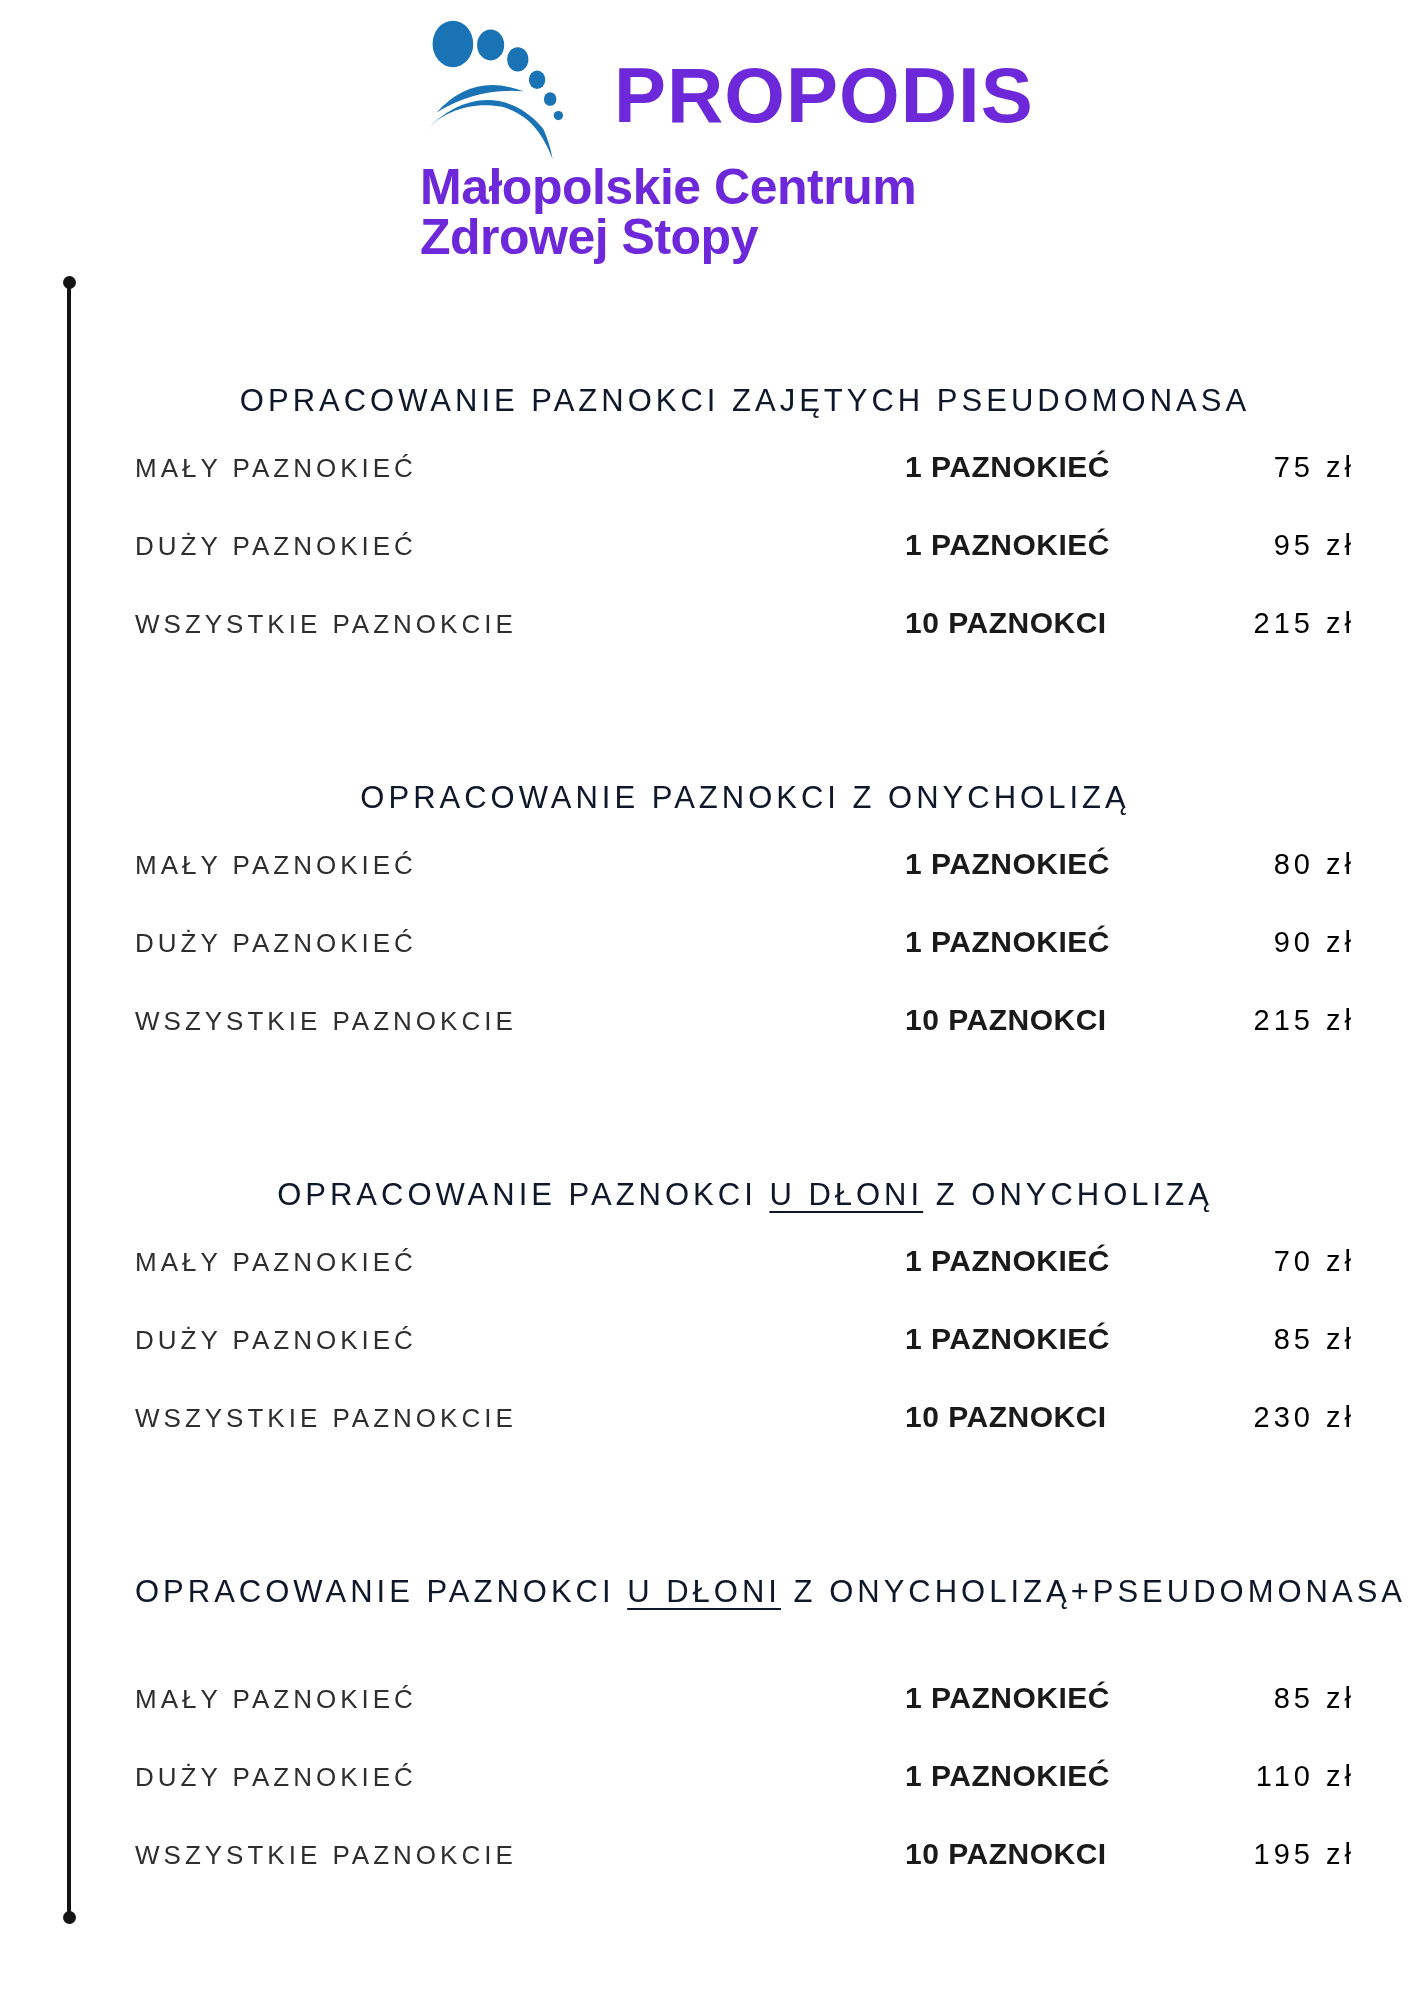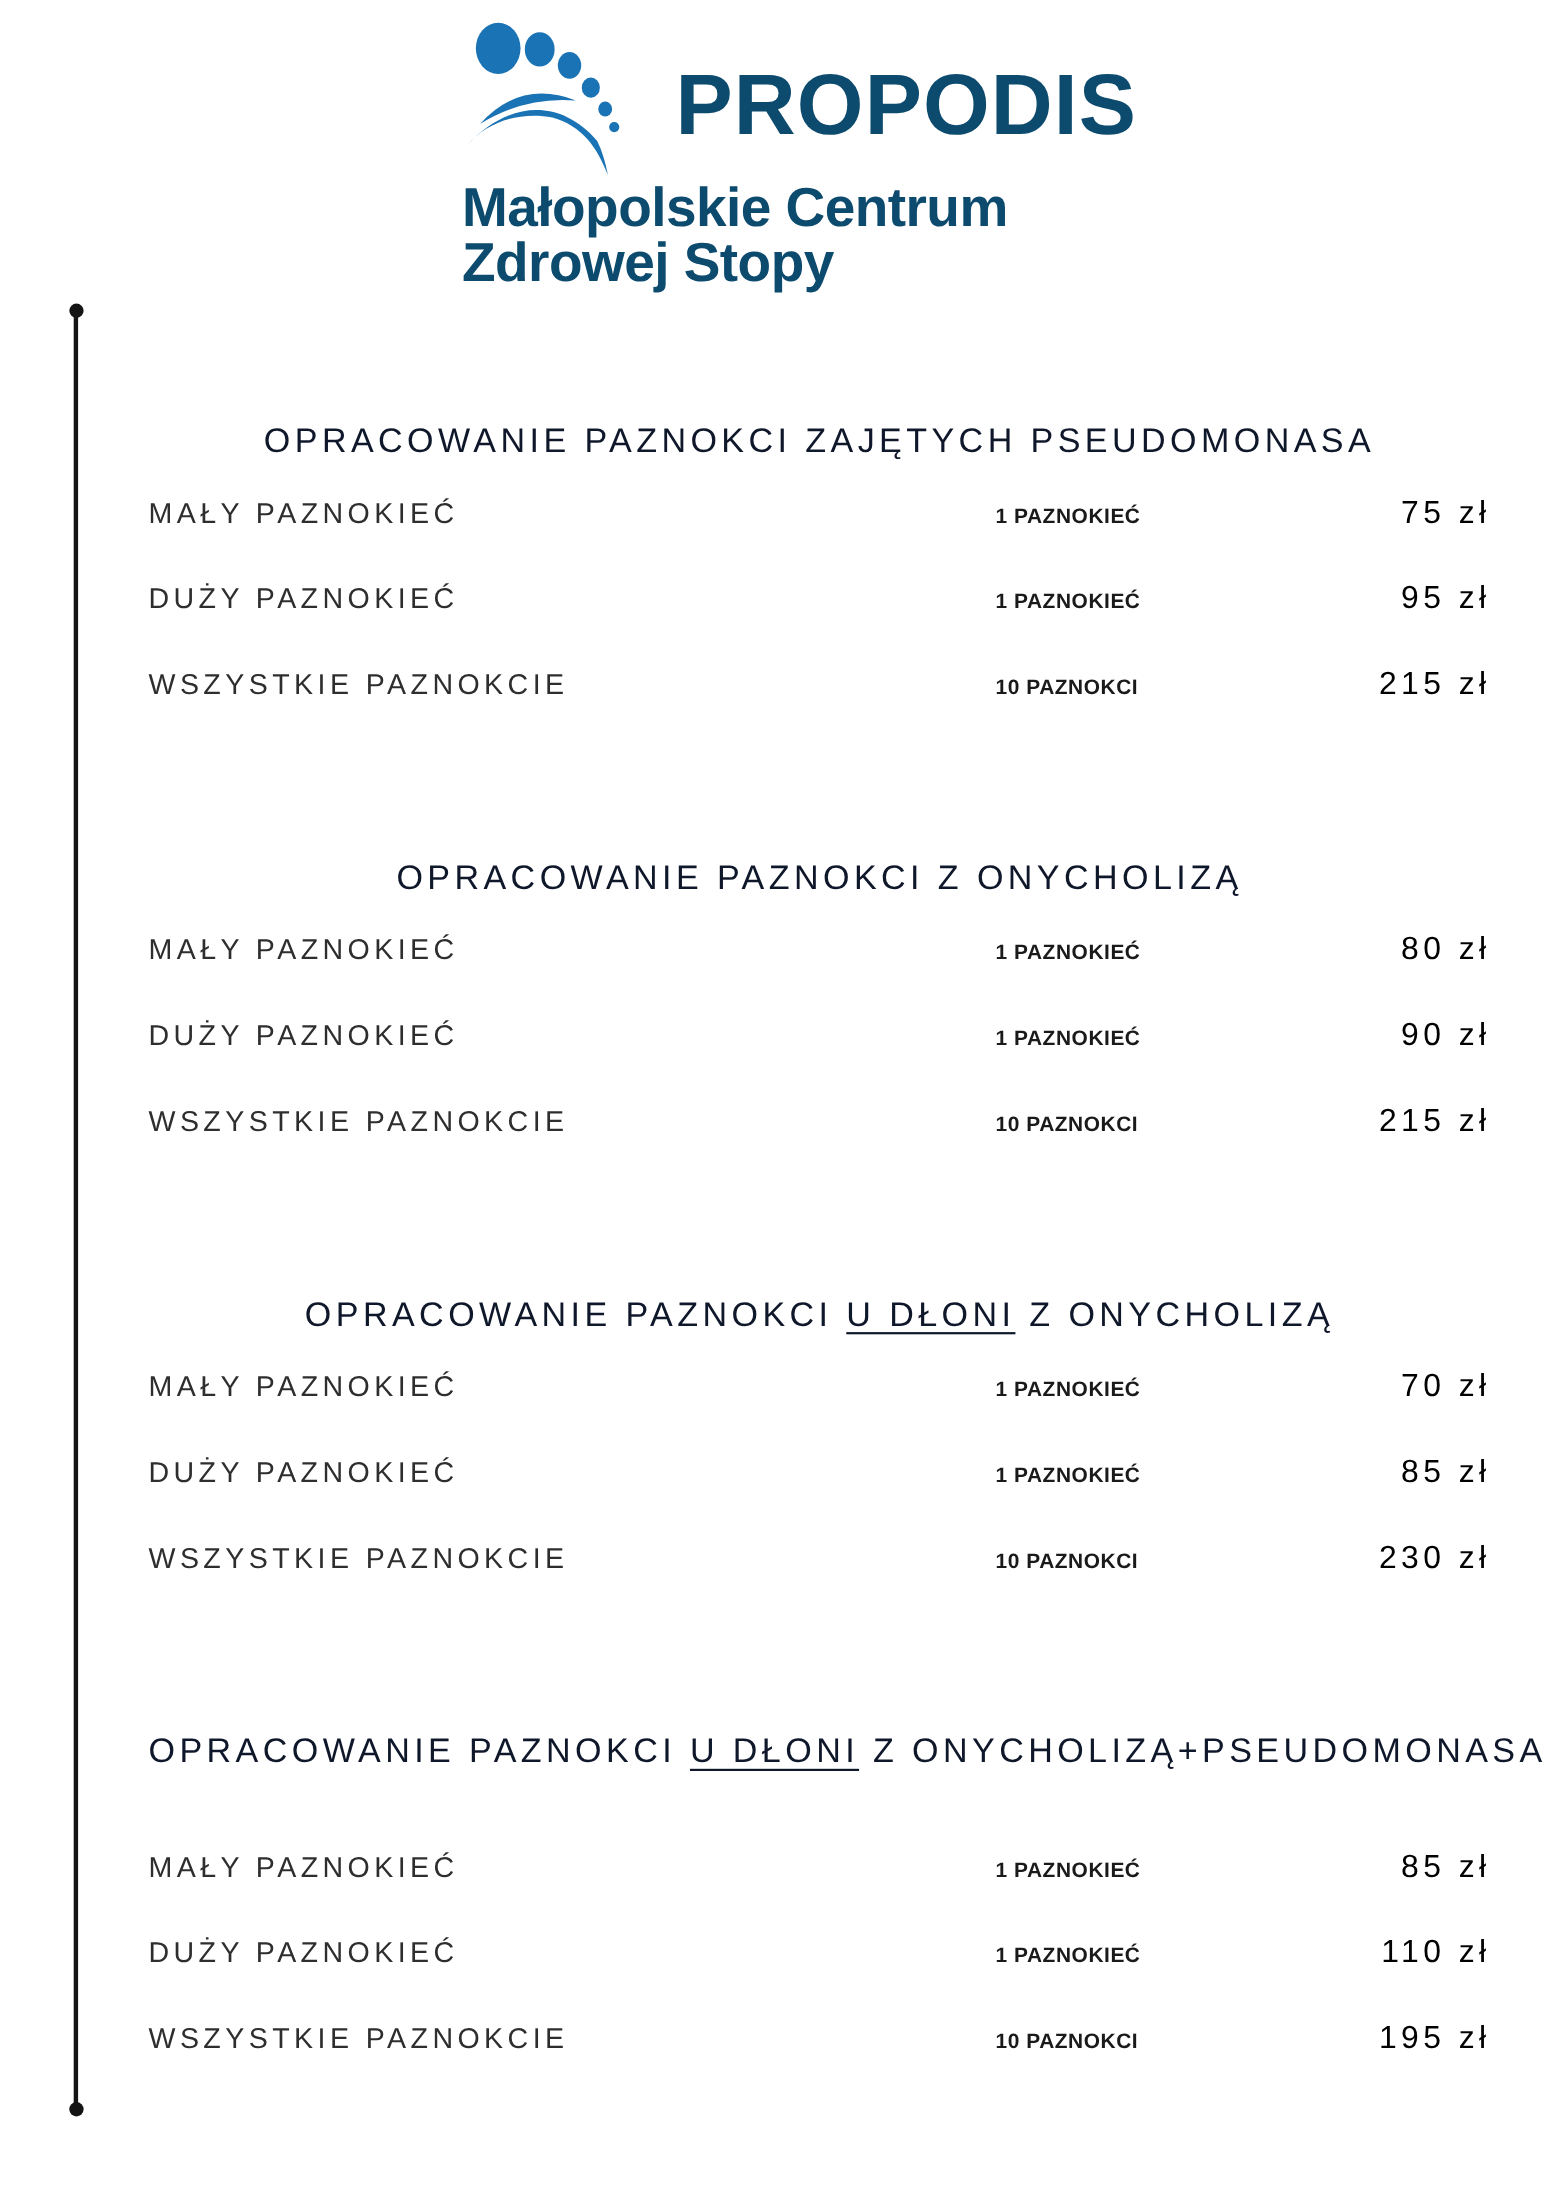--- a/index.html
+++ b/index.html
@@ -63,31 +63,31 @@
   }
   .service{
     flex:0 0 770px;
     font-size:26px;letter-spacing:4px;
     color:#2e2e2e;
     white-space:nowrap;
   }
   .quantity{
     flex:0 0 auto;
     font-weight:700;
-    font-size:19px;letter-spacing:0.5px;
+    font-size:30px;letter-spacing:0.5px;
     color:#1a1a1a;
     white-space:nowrap;
   }
   .price{
     margin-left:auto;
     font-size:29px;letter-spacing:4px;
     color:#000000;
     white-space:nowrap;
   }
-  .blue{color:#0c4a6e;}
+  .blue{color:#6d28d9;}
   svg .fill{fill:#1a73b5;}
 </style>
 </head>
 <body>
 
 <div class="page">
 
   <div class="logo">
     <div class="logo-row">
       <span class="logo-graphic">

